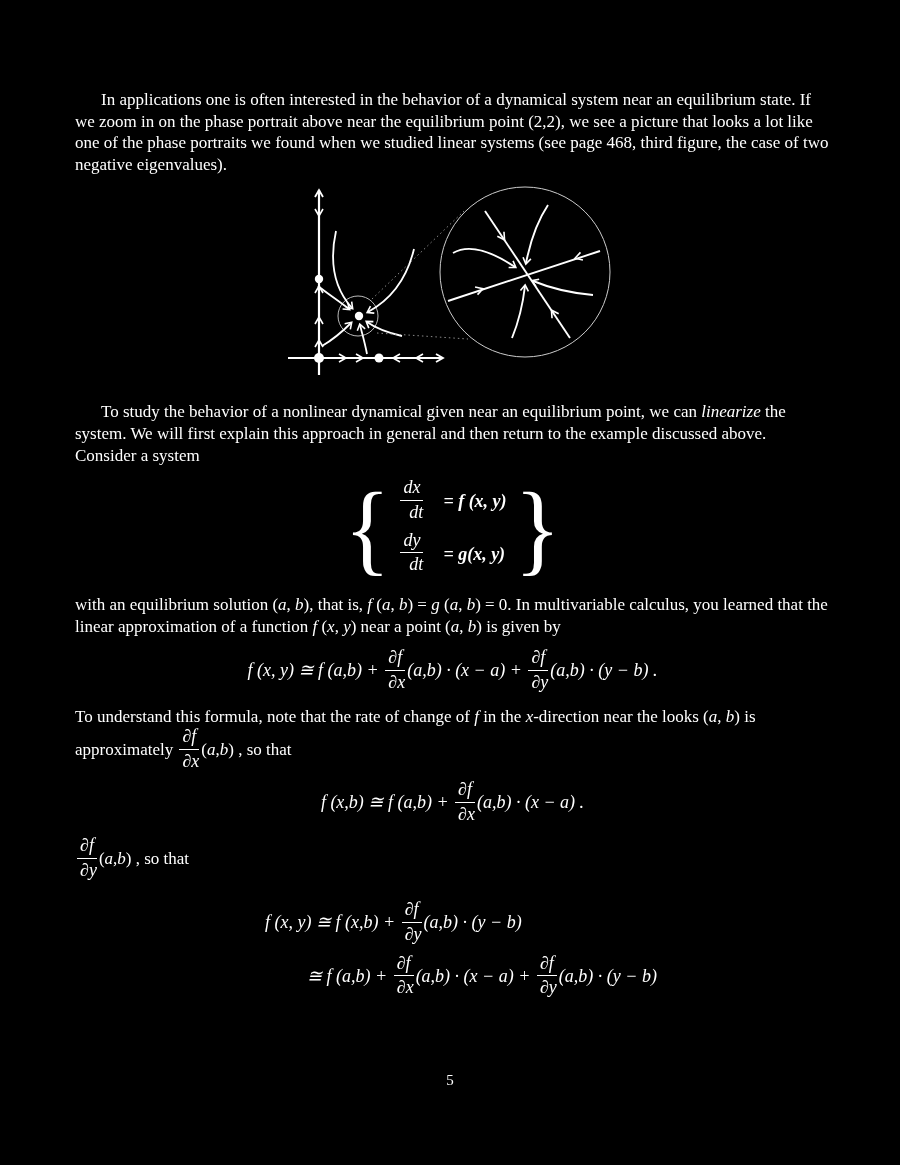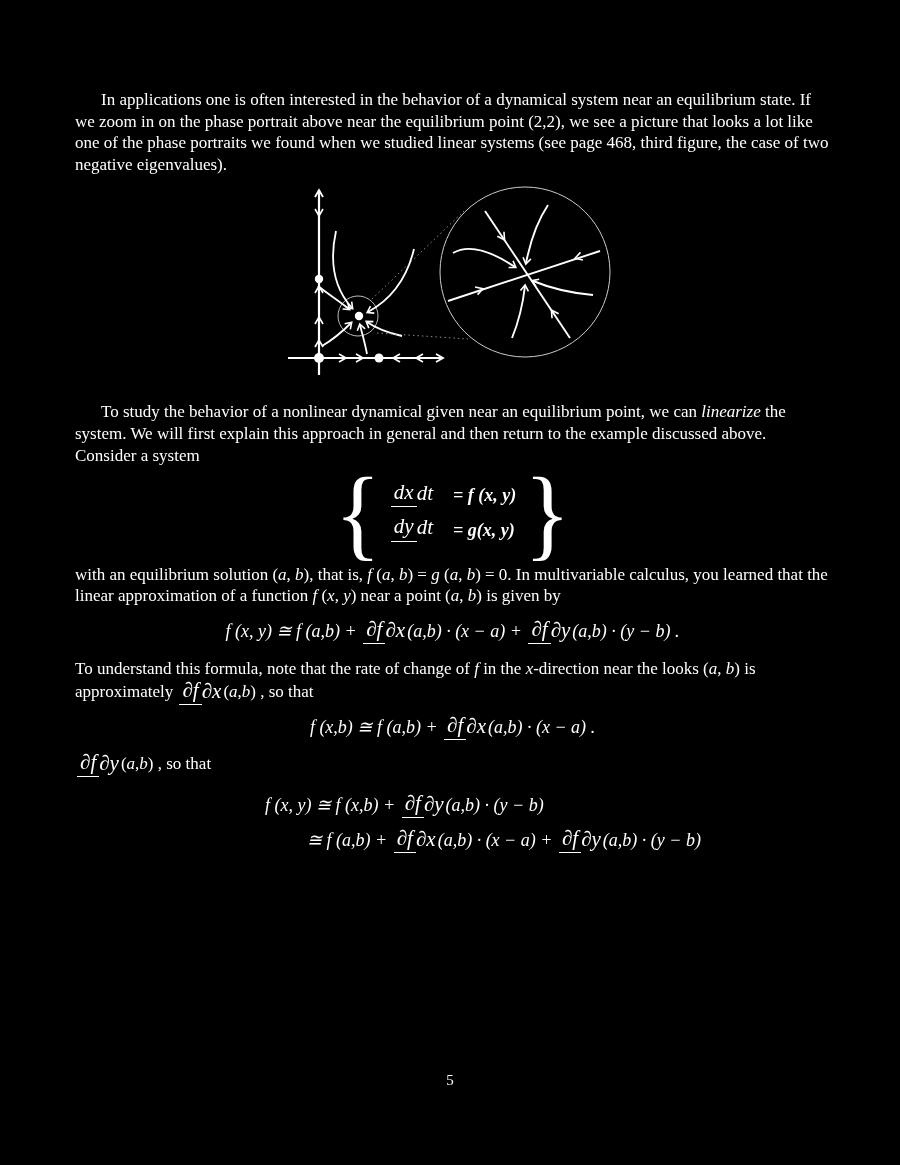--- a/index.html
+++ b/index.html
@@ -9,38 +9,38 @@
     font-family:"Liberation Serif","DejaVu Serif",serif;
     font-size:17px;
   }
   .content{padding:75px 70px 0 75px;}
   .title{text-decoration:underline;line-height:21px;}
   p{margin:0;line-height:21.6px;}
   .indent{text-indent:26px;margin-top:14px;}
   .it{font-style:italic;}
   .figure-wrap{margin:8px 0 0 205px;width:340px;height:200px;}
   .frac{
-    display:inline-flex;align-items:flex-start;
-    vertical-align:middle;line-height:1.15;font-size:21px;margin:0 2px;
+    display:inline-flex;flex-direction:column;align-items:flex-end;
+    vertical-align:middle;line-height:1.15;font-size:18px;margin:0 2px;
     position:relative;top:-2px;font-style:italic;
   }
   .frac .num{border-bottom:1.4px solid #fff;padding:0 3px 2px;}
   .frac .den{padding-top:1px;}
   .eq{font-style:italic;font-size:18px;text-align:center;}
   .eq-full{margin:12px 0 12px 0;}
   .eq-x{margin:8px 0 10px 0;}
   .sys-wrap{display:flex;justify-content:center;align-items:center;font-style:italic;font-size:18px;margin:6px 0 10px 0;}
   .brace{font-style:normal;font-size:96px;line-height:0.85;font-weight:400;transform:scaleY(1.05);}
   .sys-rows{margin:0 8px;}
   .sys-row{display:flex;align-items:center;margin:7px 0;}
   .sys-rhs{margin-left:18px;font-weight:bold;}
   .p-after-fig{margin-top:18px;}
   .p-mid{margin-top:8px;}
   .p-form{margin-top:6px;}
-  .eqblock{margin-top:14px;font-style:italic;font-size:18px;}
+  .eqblock{margin-top:19px;font-style:italic;font-size:18px;}
   .eqblock .line1{margin-left:190px;}
   .eqblock .line2{margin-left:232px;margin-top:8px;}
   .pagenum{position:absolute;top:1072px;left:0;width:100%;text-align:center;font-size:15px;}
 </style>
 </head>
 <body>
 
 <div class="content">
 
 

